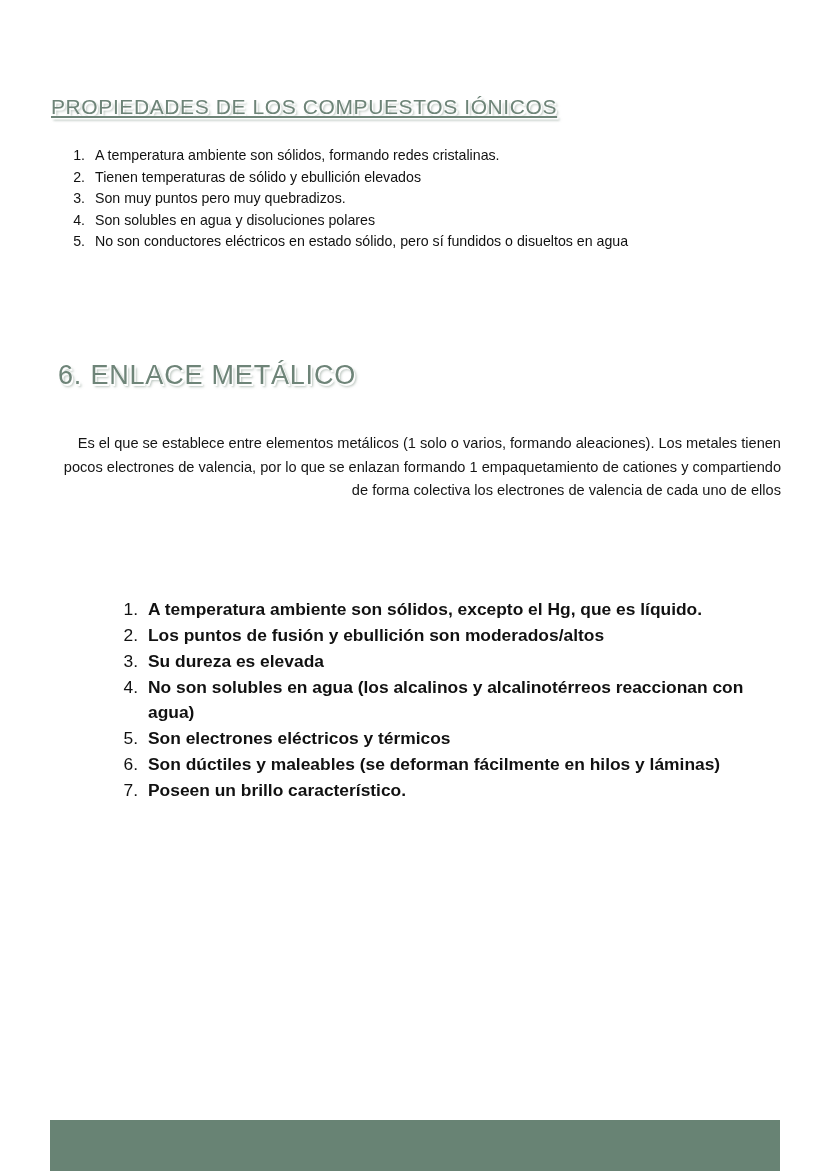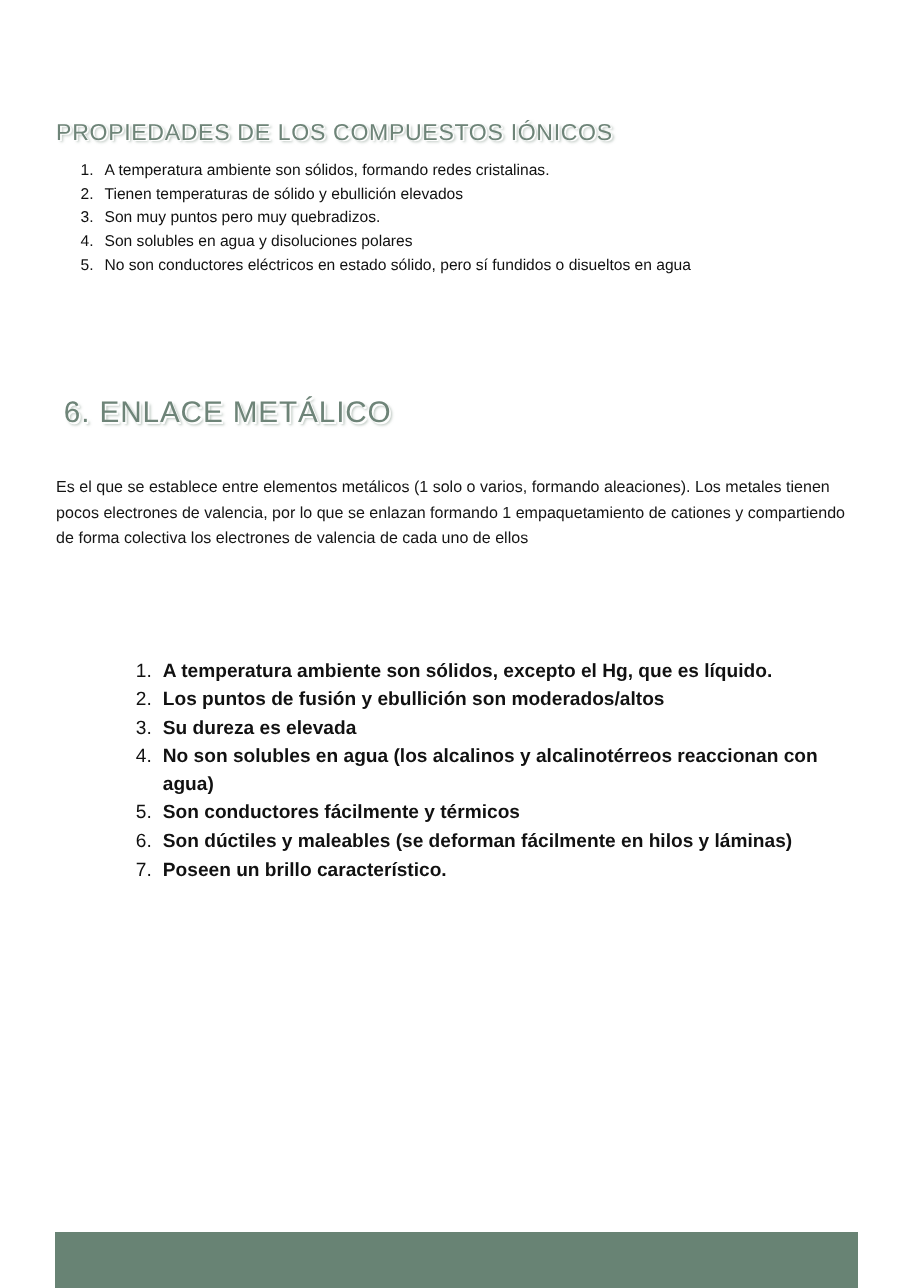--- a/index.html
+++ b/index.html
@@ -33,22 +33,23 @@
     letter-spacing: 0.6px;
     white-space: nowrap;
     text-shadow:
        1.5px 1.5px 0 rgba(255,255,255,0.95),
        2.5px 2.5px 2.5px rgba(120,140,128,0.55),
       -0.5px -0.5px 0 rgba(255,255,255,0.6);
   }
 
   .heading-ionicos {
     left: 51px;
-    top: 109px;
+    top: 95px;
     font-size: 21px;
+    text-decoration: underline;
   }
 
   .heading-enlace {
     left: 58px;
     top: 360px;
     font-size: 27px;
     letter-spacing: 0.8px;
   }
 
   .heading-metales {
@@ -60,21 +61,21 @@
   
   .intro-paragraph {
     position: absolute;
     left: 51px;
     top: 432px;
     width: 730px;
     margin: 0;
     font-size: 14.6px;
     line-height: 23.5px;
     color: #151515;
-    text-align: left;
+    text-align: right;
   }
 
   
   ol.doc-list {
     position: absolute;
     margin: 0;
     padding: 0;
     list-style: none;
     color: #111111;
   }
@@ -181,21 +182,21 @@
     <li>
       <span class="li-number">3.</span>
       <span class="li-text">Su dureza es elevada</span>
     </li>
     <li>
       <span class="li-number">4.</span>
       <span class="li-text">No son solubles en agua (los alcalinos y alcalinotérreos reaccionan con agua)</span>
     </li>
     <li>
       <span class="li-number">5.</span>
-      <span class="li-text">Son conductores fácilmente y térmicos</span>
+      <span class="li-text">Son electrones eléctricos y térmicos</span>
     </li>
     <li>
       <span class="li-number">6.</span>
       <span class="li-text">Son dúctiles y maleables (se deforman fácilmente en hilos y láminas)</span>
     </li>
     <li>
       <span class="li-number">7.</span>
       <span class="li-text">Poseen un brillo característico.</span>
     </li>
   </ol>

